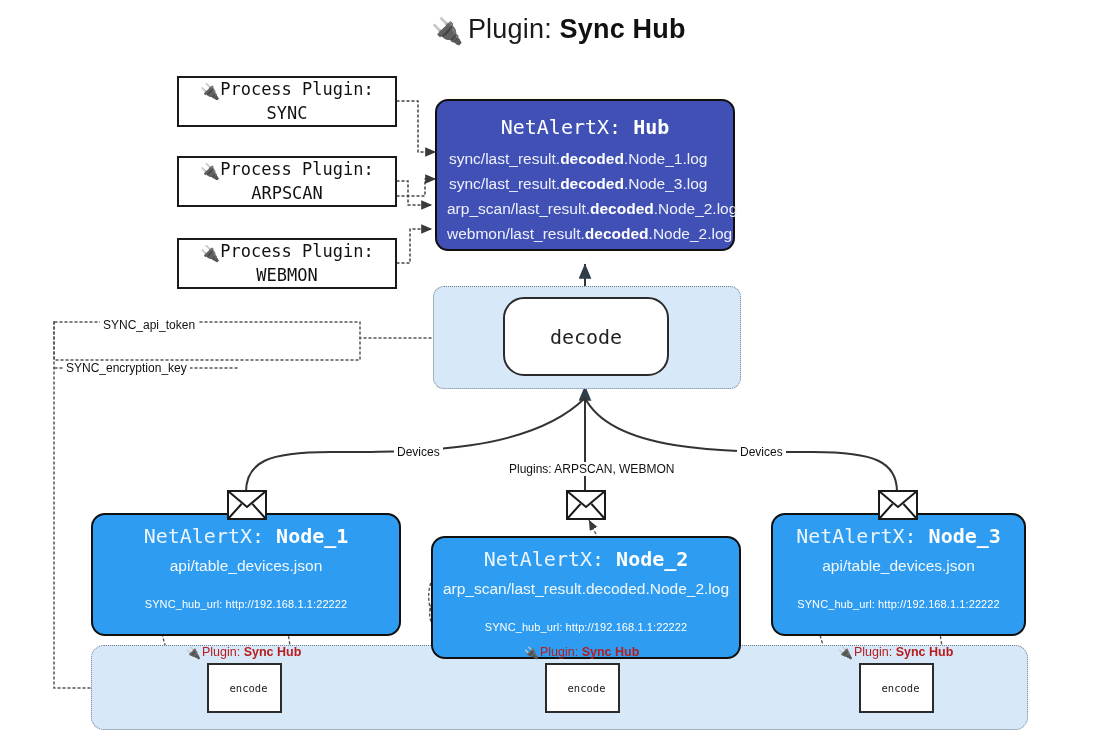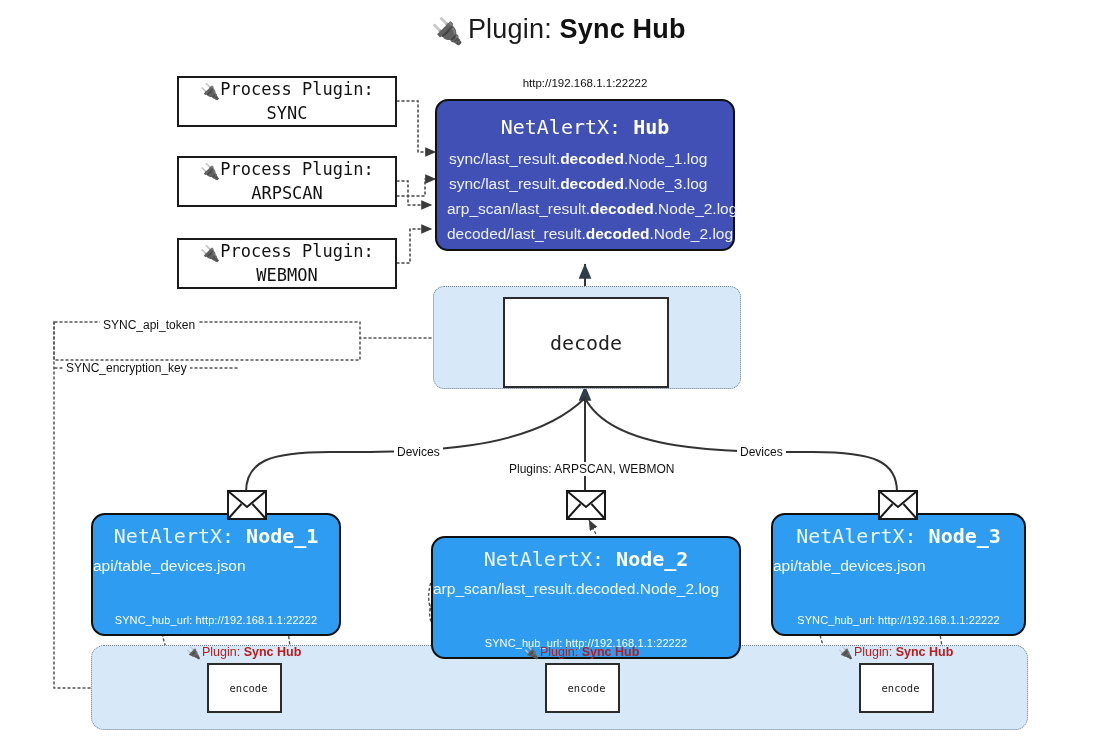--- a/index.html
+++ b/index.html
@@ -85,26 +85,26 @@
   .nax{
     background:#2e9cf0;border:2.4px solid #101010;border-radius:14px;
     color:#ffffff;display:flex;flex-direction:column;align-items:center;
     padding-top:9px;
   }
   .nax .hdr{
     font-family:"DejaVu Sans Mono","Liberation Mono",monospace;
     font-size:20px;white-space:nowrap;color:#eaf5ff;margin-bottom:6px;
   }
   .nax .hdr b{font-weight:bold;color:#ffffff;}
-  .nax .body{flex:1;display:flex;flex-direction:column;align-items:flex-start;
+  .nax .body{flex:1;display:flex;flex-direction:column;align-items:center;
              justify-content:flex-start;gap:2px;width:100%;}
   .nax .ln{font-size:15.5px;color:#f2f9ff;white-space:nowrap;line-height:1.5;}
   .nax .foot{
     font-size:11px;color:#ffffff;white-space:nowrap;
-    padding-bottom:8px;font-weight:500;letter-spacing:.1px;
+    padding-bottom:24px;font-weight:500;letter-spacing:.1px;
   }
 
   
   .env{position:absolute;z-index:5;}
 
   
   .elabel{
     position:absolute;font-size:12px;color:#111;white-space:nowrap;z-index:4;
     background:#ffffff;padding:0 3px;
   }
@@ -187,42 +187,41 @@
     <div class="l2">ARPSCAN</div>
   </div>
 
   <div class="node procbox" style="left:177px;top:238px;width:220px;height:51px;">
     <div class="l1">
       <span class="plug">🔌</span><span>Process Plugin:</span>
     </div>
     <div class="l2">WEBMON</div>
   </div>
 
-  <div class="huburl" style="left:435px;top:77px;width:300px;">http://192.168.1.1:22222</div>
 
   <div class="node hub" style="left:435px;top:99px;width:300px;height:152px;">
     <div class="hdr">
       <span>NetAlertX: </span><b>Hub</b>
     </div>
     <div class="line">
       <span>sync/last_result.</span><b>decoded</b><span>.Node_1.log</span>
     </div>
     <div class="line">
       <span>sync/last_result.</span><b>decoded</b><span>.Node_3.log</span>
     </div>
     <div class="line wide">
       <span>arp_scan/last_result.</span><b>decoded</b><span>.Node_2.log</span>
     </div>
     <div class="line wide">
-      <span>decoded/last_result.</span><b>decoded</b><span>.Node_2.log</span>
+      <span>webmon/last_result.</span><b>decoded</b><span>.Node_2.log</span>
     </div>
   </div>
 
   <div class="sub" style="left:433px;top:286px;width:306px;height:101px;"></div>
-  <div class="node plain decode" style="left:503px;top:297px;width:166px;height:91px;">decode</div>
+  <div class="node plain decode" style="left:503px;top:297px;width:166px;height:79px;border-radius:21px;">decode</div>
 
   <div class="elabel" style="left:100px;top:318px;">SYNC_api_token</div>
   <div class="elabel" style="left:63px;top:361px;">SYNC_encryption_key</div>
 
   <div class="elabel" style="left:394px;top:445px;">Devices</div>
   <div class="elabel" style="left:737px;top:445px;">Devices</div>
   <div class="elabel" style="left:506px;top:462px;">Plugins: ARPSCAN, WEBMON</div>
 
   <div class="env" style="left:227px;top:490px;">
     <svg width="40" height="30" viewBox="0 0 40 30" xmlns="http://www.w3.org/2000/svg">
@@ -236,21 +235,21 @@
       <path d="M1,1 L20,17 L39,1 M1,29 L14.5,14 M39,29 L25.5,14" fill="none" stroke="#1a1a1a" stroke-width="2"></path>
     </svg>
   </div>
   <div class="env" style="left:878px;top:490px;">
     <svg width="40" height="30" viewBox="0 0 40 30" xmlns="http://www.w3.org/2000/svg">
       <rect x="1" y="1" width="38" height="28" fill="#fff" stroke="#1a1a1a" stroke-width="2"></rect>
       <path d="M1,1 L20,17 L39,1 M1,29 L14.5,14 M39,29 L25.5,14" fill="none" stroke="#1a1a1a" stroke-width="2"></path>
     </svg>
   </div>
 
-  <div class="node nax" style="left:91px;top:513px;width:250px;height:123px;">
+  <div class="node nax" style="left:91px;top:513px;width:310px;height:123px;">
     <div class="hdr">
       <span>NetAlertX: </span><b>Node_1</b>
     </div>
     <div class="body">
       <div class="ln">api/table_devices.json</div>
     </div>
     <div class="foot">SYNC_hub_url: http://192.168.1.1:22222</div>
   </div>
 
   <div class="node nax" style="left:431px;top:536px;width:310px;height:123px;">

